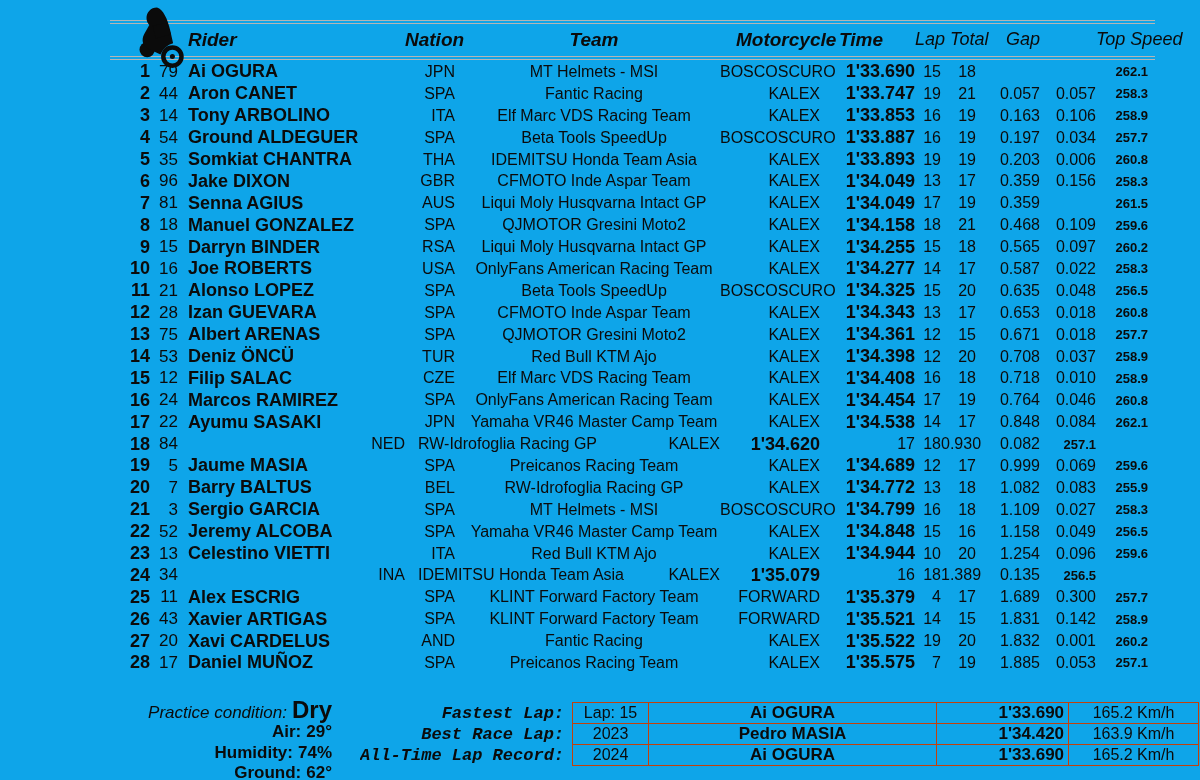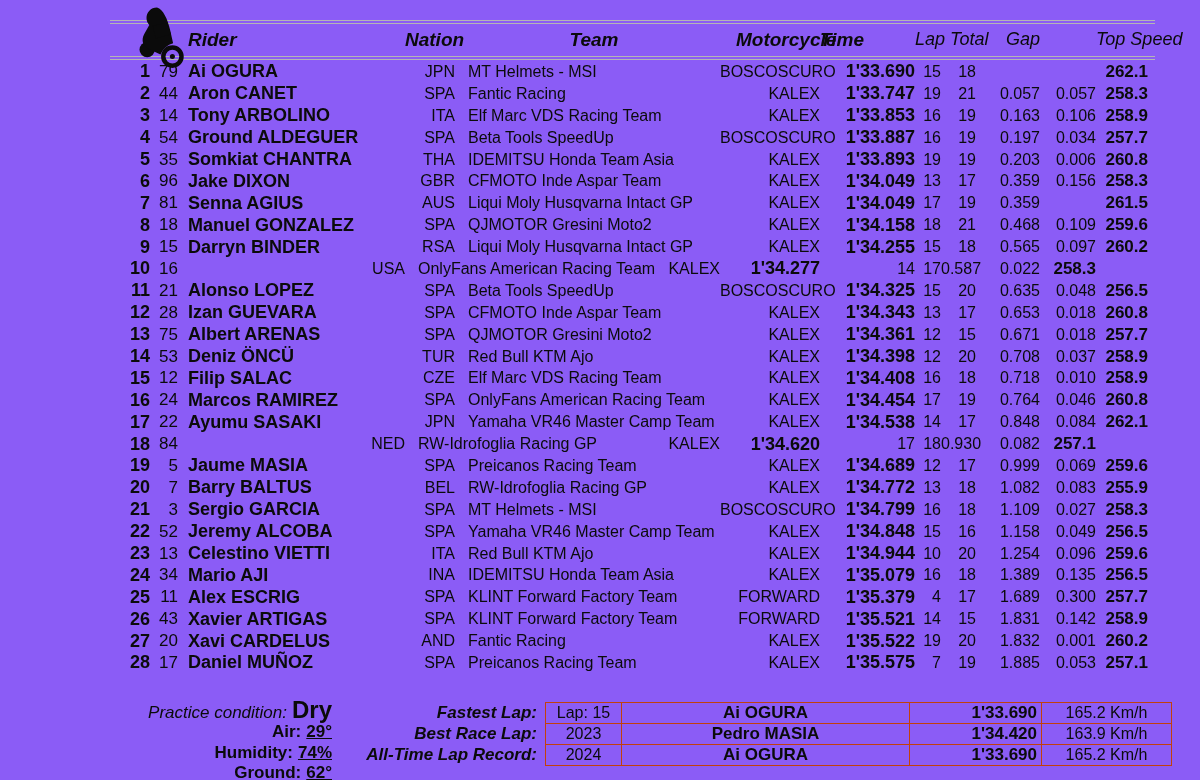--- a/index.html
+++ b/index.html
@@ -1,17 +1,17 @@
 <!DOCTYPE html>
 <html><head>
 <meta charset="utf-8">
 <style>
   html,body{margin:0;padding:0;background:#ffffff;}
   .sheet{
-    position:relative;width:1200px;height:780px;background:#8b5cf6;overflow:hidden;
+    position:relative;width:1200px;height:780px;background:#0ea5e9;overflow:hidden;
     font-family:"Liberation Sans",sans-serif;color:#0b0b0b;
   }
   
   .dbl-line{position:absolute;left:110px;width:1045px;height:2px;
     border-top:1px solid #b5b5b5;border-bottom:1px solid #b5b5b5;}
   .dbl-top{top:20px;}
   .dbl-bottom{top:56px;}
   
   .logo{position:absolute;left:136px;top:6px;width:56px;height:62px;z-index:3;}
   
@@ -19,48 +19,48 @@
     position:absolute;left:110px;top:23px;width:1038px;height:33px;
     display:grid;grid-template-columns:40px 28px 227px 50px 265px 100px 95px 61px 64px 56px 52px;
     align-items:center;font-style:italic;white-space:nowrap;
   }
   .th{font-size:18px;}
   .th.b{font-weight:bold;font-size:19px;}
   .h-rider{grid-column:3;text-align:left;padding-left:10px;}
   .h-nation{grid-column:4;text-align:right;}
   .h-team{grid-column:5;text-align:center;padding-left:13px;}
   .h-moto{grid-column:6;text-align:right;margin-left:16px;}
-  .h-time{grid-column:7;text-align:left;padding-right:13px;}
+  .h-time{grid-column:7;text-align:center;padding-right:13px;}
   .h-laptotal{grid-column:8;text-align:right;}
   .h-gap{grid-column:9;text-align:right;}
   .h-speed{grid-column:11;text-align:right;}
   
   .tbody{position:absolute;left:110px;top:61px;width:1038px;}
   .row{
     display:grid;grid-template-columns:40px 28px 227px 50px 265px 100px 95px 26px 35px 64px 56px 52px;
     height:21.9px;align-items:center;white-space:nowrap;
   }
   .c{font-size:16px;text-align:right;}
   .c.pos{font-size:18px;font-weight:bold;}
   .c.num{font-size:17px;}
   .c.rider{font-size:18px;font-weight:bold;text-align:left;padding-left:10px;}
-  .c.team{text-align:left;padding-left:13px;}
+  .c.team{text-align:center;padding-left:13px;}
   .c.time{font-size:18px;font-weight:bold;}
-  .c.speed{font-size:17px;font-weight:bold;}
+  .c.speed{font-size:13px;font-weight:bold;}
   
   .conditions{position:absolute;left:106px;top:697px;width:226px;text-align:right;white-space:nowrap;}
   .cond-line{height:20.5px;line-height:20.5px;font-size:17px;font-weight:bold;}
   .cond-line.first{height:25px;line-height:25px;}
   .cond-pract-label{font-style:italic;font-weight:normal;font-size:17px;margin-top:21px;}
   .cond-pract-value{font-weight:bold;font-size:24px;padding-left:5px;}
-  .cond-val{padding-left:5px;text-decoration:underline;}
+  .cond-val{padding-left:5px;}
   
   .records{position:absolute;left:360px;top:702px;border-collapse:collapse;table-layout:fixed;}
   .records td{height:20px;padding:0;font-size:16px;border:1px solid #c2410c;overflow:hidden;white-space:nowrap;}
-  td.rec-label{border:none;text-align:right;padding-right:8px;font-style:italic;font-weight:bold;font-size:17px;width:177px;}
+  td.rec-label{border:none;text-align:right;padding-right:8px;font-style:italic;font-weight:bold;font-size:17px;width:177px;font-family:Liberation Mono, monospace;}
   td.rec-c1{width:75px;text-align:center;}
   td.rec-c2{width:287px;text-align:center;font-weight:bold;font-size:17px;}
   td.rec-c3{width:127px;text-align:right;padding-right:4px;font-weight:bold;font-size:17px;}
   td.rec-c4{width:129px;text-align:center;}
 </style>
 </head>
 <body>
 
 <div class="sheet">
 
@@ -209,20 +209,21 @@
       <div class="c time">1'34.255</div>
       <div class="c lap">15</div>
       <div class="c total">18</div>
       <div class="c gap">0.565</div>
       <div class="c int">0.097</div>
       <div class="c speed">260.2</div>
     </div>
       <div class="row">
       <div class="c pos">10</div>
       <div class="c num">16</div>
+      <div class="c rider">Joe ROBERTS</div>
       <div class="c nation">USA</div>
       <div class="c team">OnlyFans American Racing Team</div>
       <div class="c bike">KALEX</div>
       <div class="c time">1'34.277</div>
       <div class="c lap">14</div>
       <div class="c total">17</div>
       <div class="c gap">0.587</div>
       <div class="c int">0.022</div>
       <div class="c speed">258.3</div>
     </div>
@@ -403,21 +404,20 @@
       <div class="c time">1'34.944</div>
       <div class="c lap">10</div>
       <div class="c total">20</div>
       <div class="c gap">1.254</div>
       <div class="c int">0.096</div>
       <div class="c speed">259.6</div>
     </div>
       <div class="row">
       <div class="c pos">24</div>
       <div class="c num">34</div>
-      <div class="c rider">Mario AJI</div>
       <div class="c nation">INA</div>
       <div class="c team">IDEMITSU Honda Team Asia</div>
       <div class="c bike">KALEX</div>
       <div class="c time">1'35.079</div>
       <div class="c lap">16</div>
       <div class="c total">18</div>
       <div class="c gap">1.389</div>
       <div class="c int">0.135</div>
       <div class="c speed">256.5</div>
     </div>

